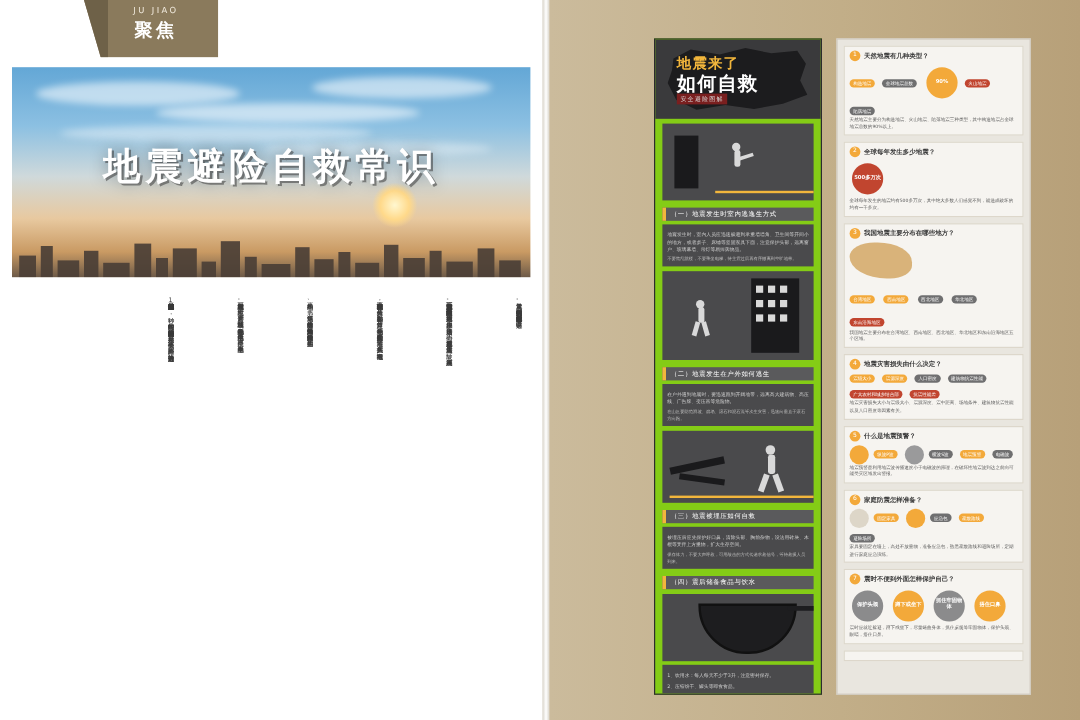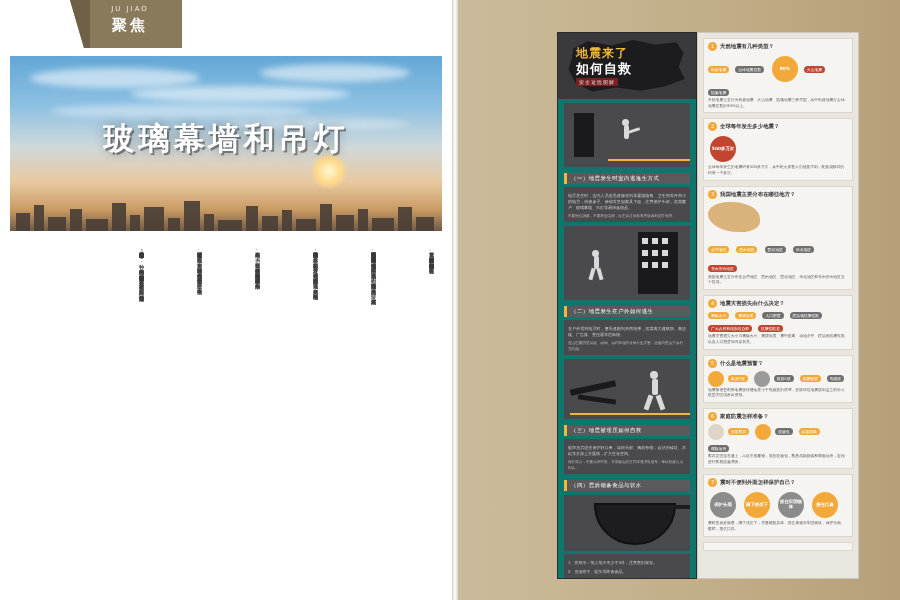--- a/index.html
+++ b/index.html
@@ -70,27 +70,27 @@
   
   .spine{position:absolute;left:452px;top:0;width:6px;height:600px;
          background:linear-gradient(to right,#d8d3c8,#ffffff,#d8d3c8);}
   .right-page{position:absolute;left:458px;top:0;width:442px;height:600px;background:#c6b492;}
   .right-bg-grad{position:absolute;left:0;top:0;width:442px;height:600px;
      background:linear-gradient(to right,#cbbb9c 0%,#c2ae88 55%,#b7a079 100%);}
 
   
   .poster-dark{
     position:absolute;left:545px;top:32px;width:138px;height:545px;
-    background:#0f766e;border:1px solid #2c2c2e;overflow:hidden;margin-left:12px;
+    background:#84cc16;border:1px solid #2c2c2e;overflow:hidden;
   }
   .pd-head{position:relative;height:66px;background:#3a3a3c;}
   .pd-splat{position:absolute;left:8px;top:6px;width:120px;height:54px;background:#1c1c1e;
      clip-path:polygon(6% 18%,18% 4%,38% 12%,56% 2%,74% 10%,92% 6%,98% 26%,94% 52%,99% 74%,82% 88%,62% 96%,42% 90%,22% 97%,8% 82%,2% 56%,5% 36%);}
   .pd-title1{position:absolute;left:18px;top:12px;font-size:12px;font-weight:bold;color:#f2b63c;letter-spacing:1px;}
-  .pd-title2{position:absolute;left:18px;top:27px;font-size:13px;font-weight:bold;color:#ffffff;letter-spacing:1px;}
+  .pd-title2{position:absolute;left:18px;top:27px;font-size:16px;font-weight:bold;color:#ffffff;letter-spacing:1px;}
   .pd-sub{position:absolute;left:18px;top:45px;font-size:5px;color:#d8d8d8;letter-spacing:1px;
      background:#7a1f1f;padding:1px 3px;}
   .pd-sec{position:relative;margin:0 6px;}
   .sec-bar{
     margin-top:6px;background:#5a5a5c;color:#fff;font-size:5.4px;padding:2px 4px;
     border-left:3px solid #f2b63c;letter-spacing:.5px;
   }
   .pd-art{position:relative;background:#4a4a4c;height:64px;margin-top:4px;overflow:hidden;}
   .pd-txt{font-size:4px;line-height:1.5;color:#cfcfcf;margin-top:3px;text-align:justify;}
   .pd-txtbox{background:#4a4a4c;padding:3px 4px;margin-top:3px;}
@@ -177,21 +177,21 @@
         <div class="bld" style="left:252px;width:16px;height:15px;"></div>
         <div class="bld" style="left:272px;width:10px;height:21px;"></div>
         <div class="bld" style="left:286px;width:20px;height:12px;"></div>
         <div class="bld" style="left:310px;width:12px;height:27px;"></div>
         <div class="bld" style="left:326px;width:18px;height:16px;"></div>
         <div class="bld" style="left:348px;width:10px;height:22px;"></div>
         <div class="bld" style="left:362px;width:22px;height:13px;"></div>
         <div class="bld" style="left:388px;width:14px;height:24px;"></div>
         <div class="bld" style="left:406px;width:18px;height:14px;"></div>
       </div>
-      <div class="hero-title">玻璃幕墙和吊灯</div>
+      <div class="hero-title">地震避险自救常识</div>
     </div>
 
     <div class="cols">
       <div class="col col-0">
         <p>又见雷震暴灾。当我们在为灾区灾众折殇的时候，也有必要掌握一些应对地震的自救常识，以备不时之需。</p>
       </div>
       <div class="col col-1">
         <p>地震来袭威力巨大且具有不可预测性。在不同的场合要采取不同的避险方式。列在街道上遇到地震，应用手护住头部，迅速远离楼房，到街心；应在坚持遇到地震，要注意远离山崖、陡坡、河岸及高压线等。</p>
       </div>
       <div class="col col-2">

